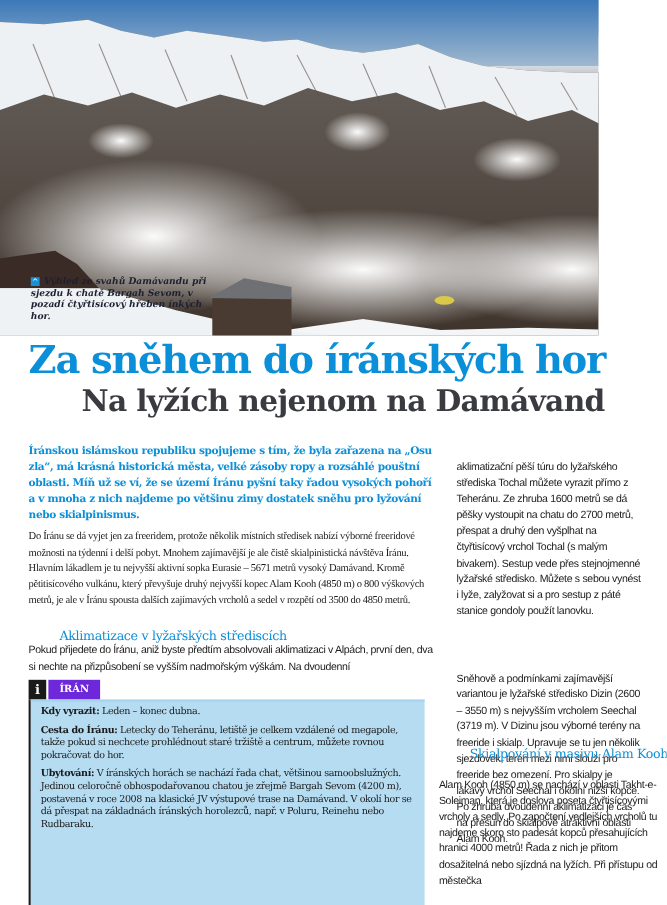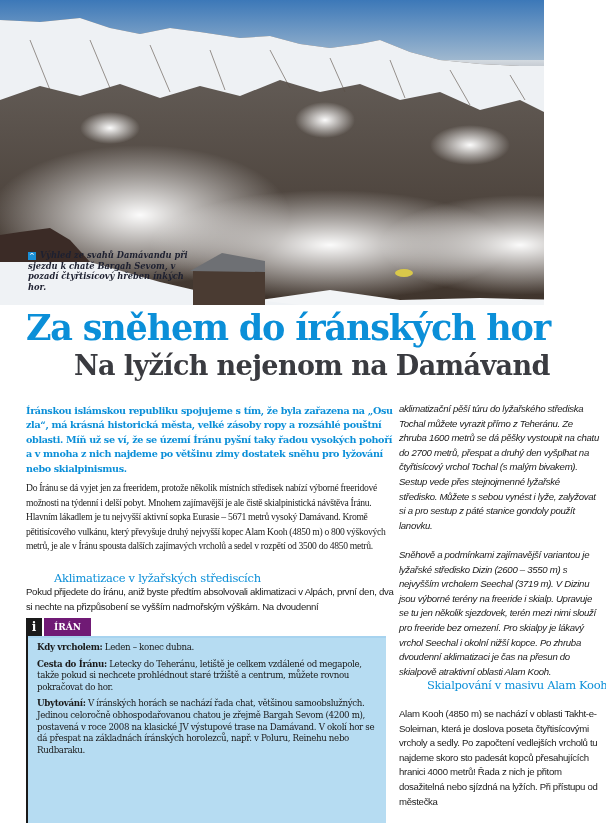--- a/index.html
+++ b/index.html
@@ -11,27 +11,27 @@
   .caption .cap-icon{display:inline-block;width:8px;height:8px;background:#1a8fd6;color:#fff;font-size:7px;line-height:8px;text-align:center;margin-right:4px;vertical-align:0px;font-style:normal;}
   .h1{position:absolute;left:26px;top:307px;font-family:"DejaVu Serif",serif;font-weight:bold;color:#0b8fd8;font-size:35px;letter-spacing:-1.2px;white-space:nowrap;line-height:42px;}
   .h2{position:absolute;left:26px;top:350px;font-family:"DejaVu Serif",serif;font-weight:bold;color:#3a3b40;font-size:27px;letter-spacing:-0.6px;white-space:nowrap;line-height:32px;margin-left:48px;}
   .lead{position:absolute;left:26px;top:404px;width:375px;font-family:"DejaVu Serif",serif;font-weight:bold;color:#0b8fd8;font-size:9.6px;line-height:14.4px;letter-spacing:-0.35px;}
   .body{position:absolute;left:26px;top:481px;width:372px;font-family:Liberation Serif, serif;color:#1b1b1b;font-size:9.6px;line-height:14.6px;letter-spacing:-0.3px;}
   .sub{font-family:"DejaVu Serif",serif;color:#0b8fd8;font-size:11.5px;font-weight:normal;letter-spacing:-0.3px;line-height:13px;margin-left:28px;}
   .sub1{position:absolute;left:26px;top:572px;}
   .body2{position:absolute;left:26px;top:585px;width:372px;font-family:"Liberation Sans",sans-serif;color:#1b1b1b;font-size:9.6px;line-height:14.6px;letter-spacing:-0.3px;}
   .info-head{position:absolute;left:26px;top:618px;height:18px;display:flex;}
   .info-i{width:16px;height:18px;background:#1a1a1a;color:#fff;font-family:"DejaVu Serif",serif;font-weight:bold;font-size:12px;text-align:center;line-height:18px;}
-  .info-title{margin-left:2px;height:18px;background:#701a75;color:#fff;font-family:"DejaVu Serif",serif;font-weight:bold;font-size:9px;line-height:18px;padding:0 10px;}
+  .info-title{margin-left:2px;height:18px;background:#6d28d9;color:#fff;font-family:"DejaVu Serif",serif;font-weight:bold;font-size:9px;line-height:18px;padding:0 10px;}
   .info-rule{position:absolute;left:26px;top:636px;width:2px;height:187px;background:#1a1a1a;}
   .info-box{position:absolute;left:28px;top:636px;width:358px;height:187px;background:#b6dcf2;border-top:2px solid #a7d3ef;box-sizing:border-box;padding:4px 8px 0 9px;font-family:"DejaVu Serif",serif;color:#1a1a1a;font-size:8.7px;line-height:11.6px;letter-spacing:-0.35px;}
   .info-box p{margin:0 0 5px 0;}
   .info-box b{font-weight:bold;}
   .col2{position:absolute;left:399px;top:402px;width:200px;font-family:"Liberation Sans",sans-serif;color:#1b1b1b;font-size:9.6px;line-height:14.6px;letter-spacing:-0.3px;}
-  .col2 p{margin:0;font-style:italic;}
+  .col2 p{margin:16px;}
   .col2 .gap{height:14.6px;}
   .sub2{position:absolute;left:399px;top:679px;width:200px;}
   .col2b{position:absolute;left:399px;top:707px;width:200px;font-family:"Liberation Sans",sans-serif;color:#1b1b1b;font-size:9.6px;line-height:14.6px;letter-spacing:-0.3px;}
 </style>
 </head>
 <body>
 
 <div class="photo">
   <svg width="606" height="305" viewBox="0 0 606 305">
     <defs>
@@ -90,21 +90,21 @@
 
 <div class="sub sub1">Aklimatizace v lyžařských střediscích</div>
 <div class="body2">Pokud přijedete do Íránu, aniž byste předtím absolvovali aklimatizaci v Alpách, první den, dva si nechte na přizpůsobení se vyšším nadmořským výškám. Na dvoudenní</div>
 
 <div class="info-head">
   <div class="info-i">i</div>
   <div class="info-title">ÍRÁN</div>
 </div>
 <div class="info-rule"></div>
 <div class="info-box">
-  <p><b>Kdy vrcholem:</b><span> Leden – konec dubna.</span></p>
+  <p><b>Kdy vyrazit:</b><span> Leden – konec dubna.</span></p>
   <p><b>Cesta do Íránu:</b><span> Letecky do Teheránu, letiště je celkem vzdálené od megapole, takže pokud si nechcete prohlédnout staré tržiště a centrum, můžete rovnou pokračovat do hor.</span></p>
   <p><b>Ubytování:</b><span> V íránských horách se nachází řada chat, většinou samoobslužných. Jedinou celoročně obhospodařovanou chatou je zřejmě Bargah Sevom (4200 m), postavená v roce 2008 na klasické JV výstupové trase na Damávand. V okolí hor se dá přespat na základnách íránských horolezců, např. v Poluru, Reinehu nebo Rudbaraku.</span></p>
 </div>
 
 <div class="col2">
   <p>aklimatizační pěší túru do lyžařského střediska Tochal můžete vyrazit přímo z Teheránu. Ze zhruba 1600 metrů se dá pěšky vystoupit na chatu do 2700 metrů, přespat a druhý den vyšplhat na čtyřtisícový vrchol Tochal (s malým bivakem). Sestup vede přes stejnojmenné lyžařské středisko. Můžete s sebou vynést i lyže, zalyžovat si a pro sestup z páté stanice gondoly použít lanovku.</p>
   <div class="gap"></div>
   <p>Sněhově a podmínkami zajímavější variantou je lyžařské středisko Dizin (2600 – 3550 m) s nejvyšším vrcholem Seechal (3719 m). V Dizinu jsou výborné terény na freeride i skialp. Upravuje se tu jen několik sjezdovek, terén mezi nimi slouží pro freeride bez omezení. Pro skialpy je lákavý vrchol Seechal i okolní nižší kopce. Po zhruba dvoudenní aklimatizaci je čas na přesun do skialpově atraktivní oblasti Alam Kooh.</p>
 </div>
 

